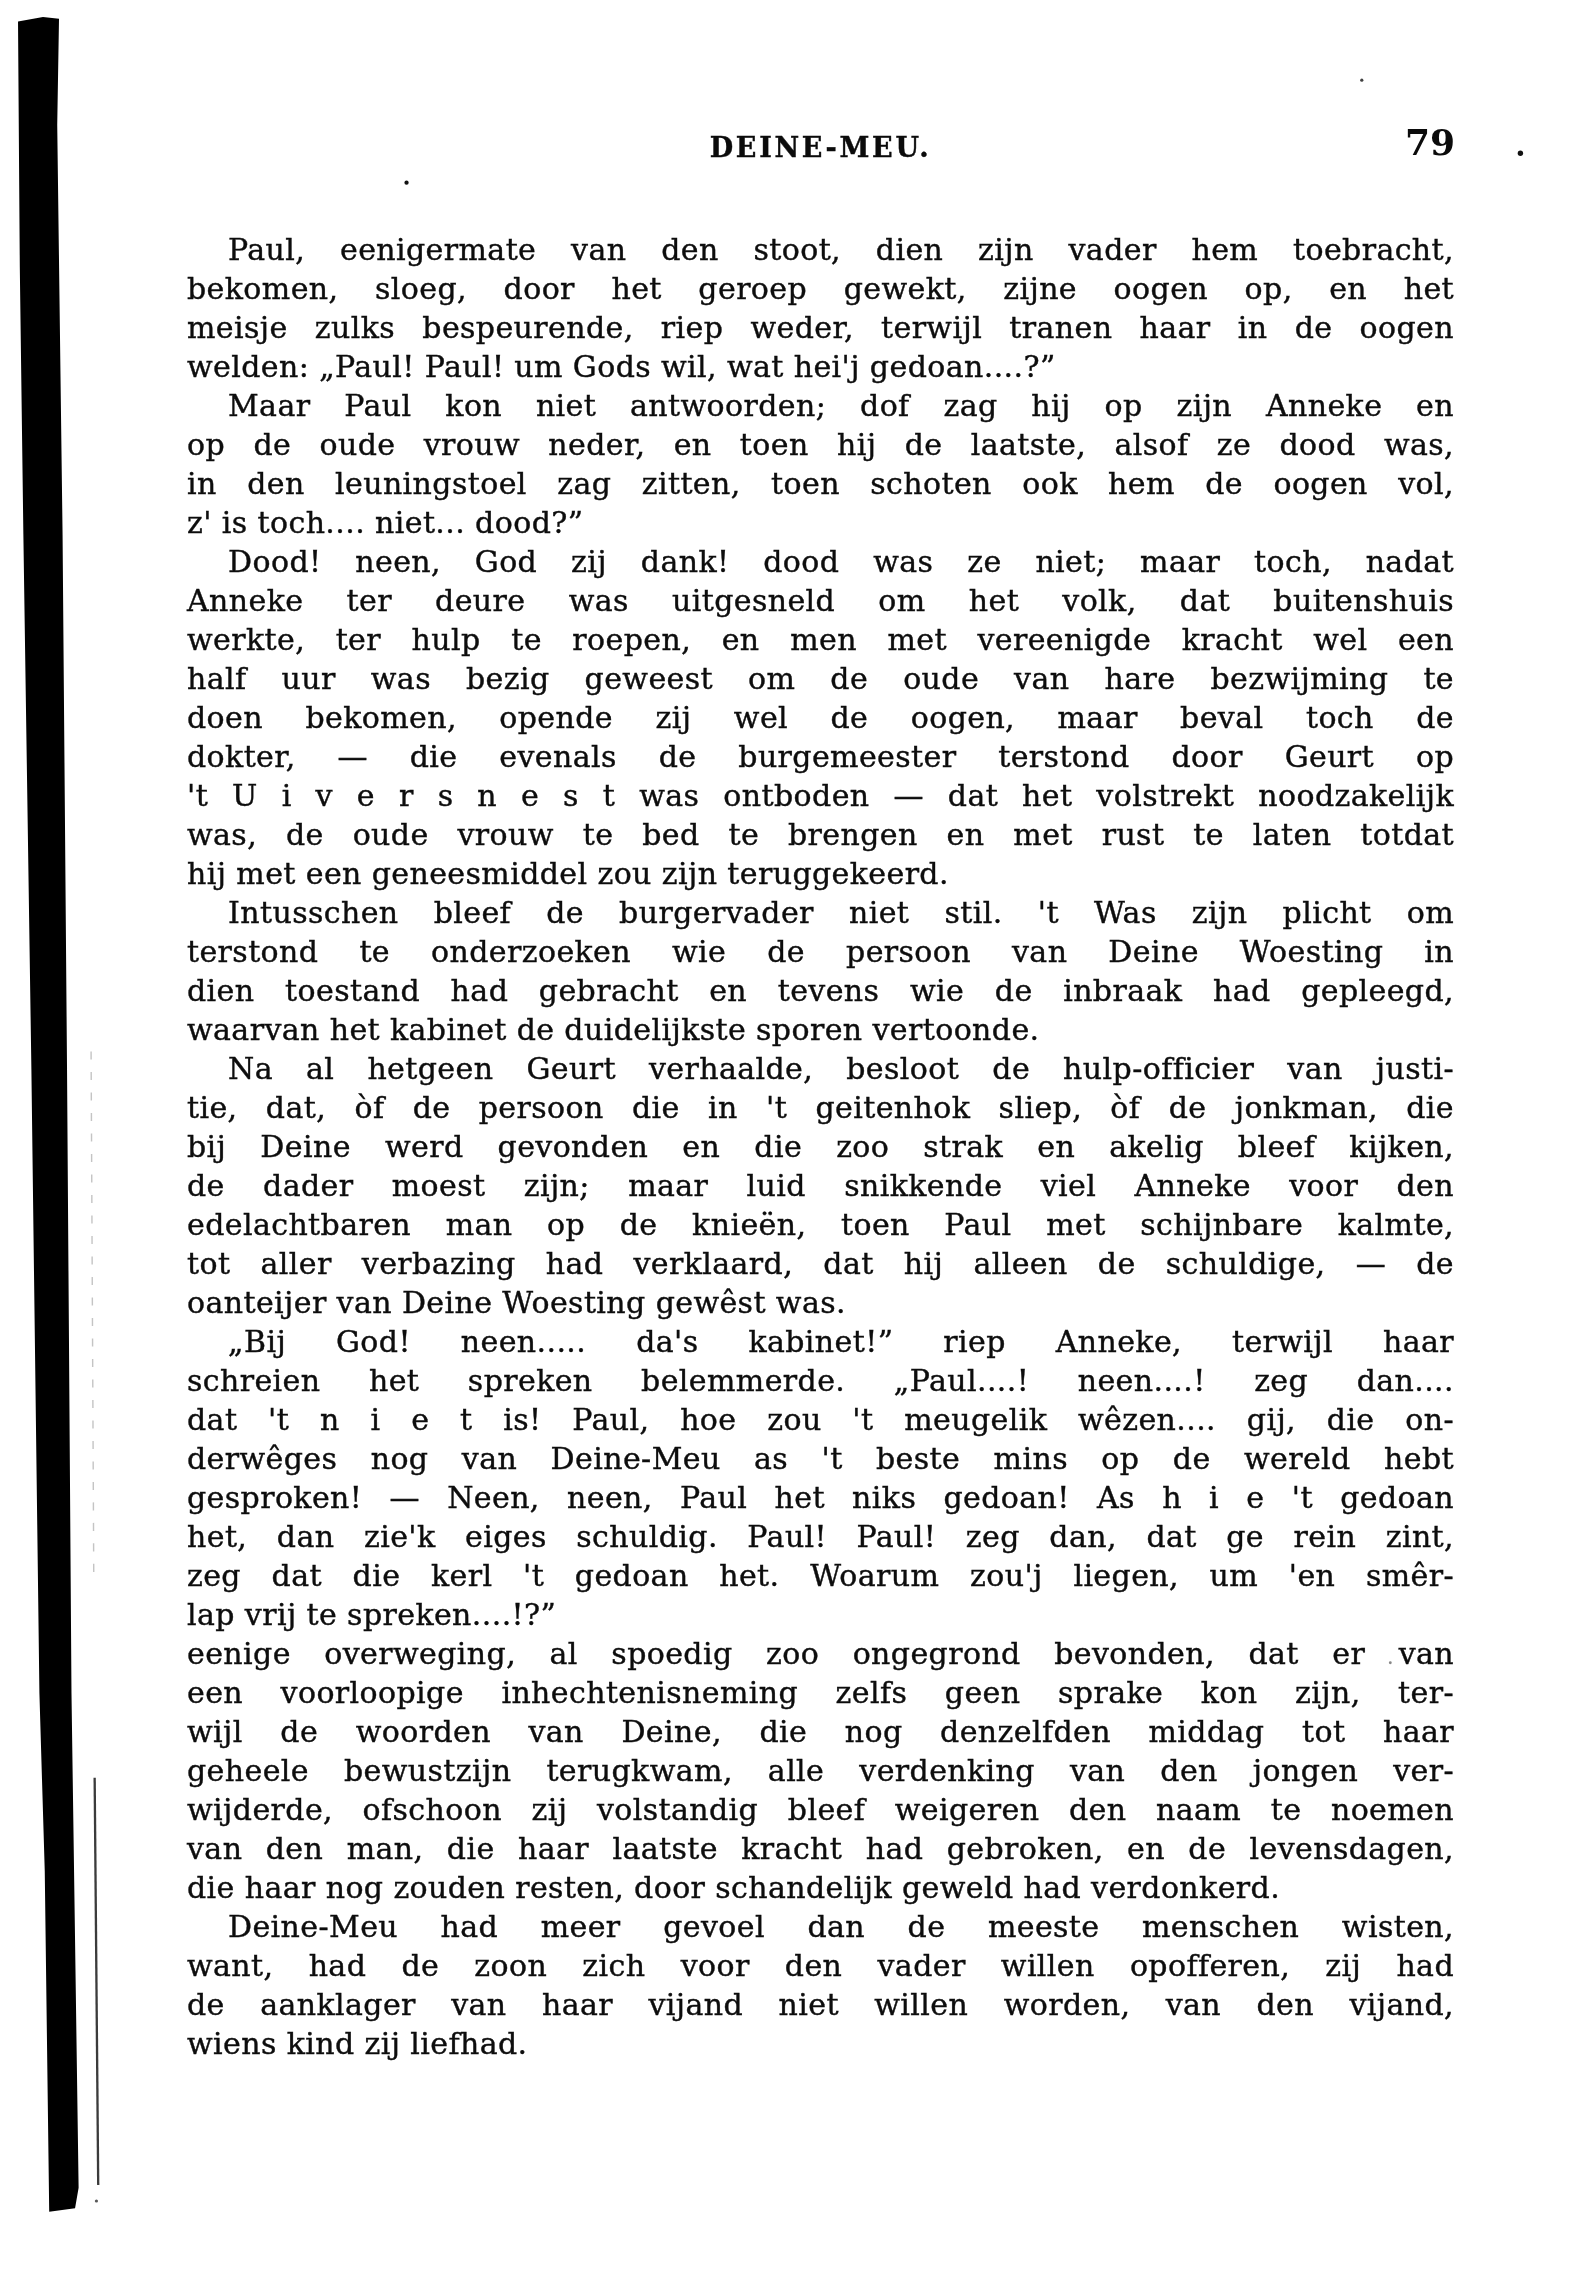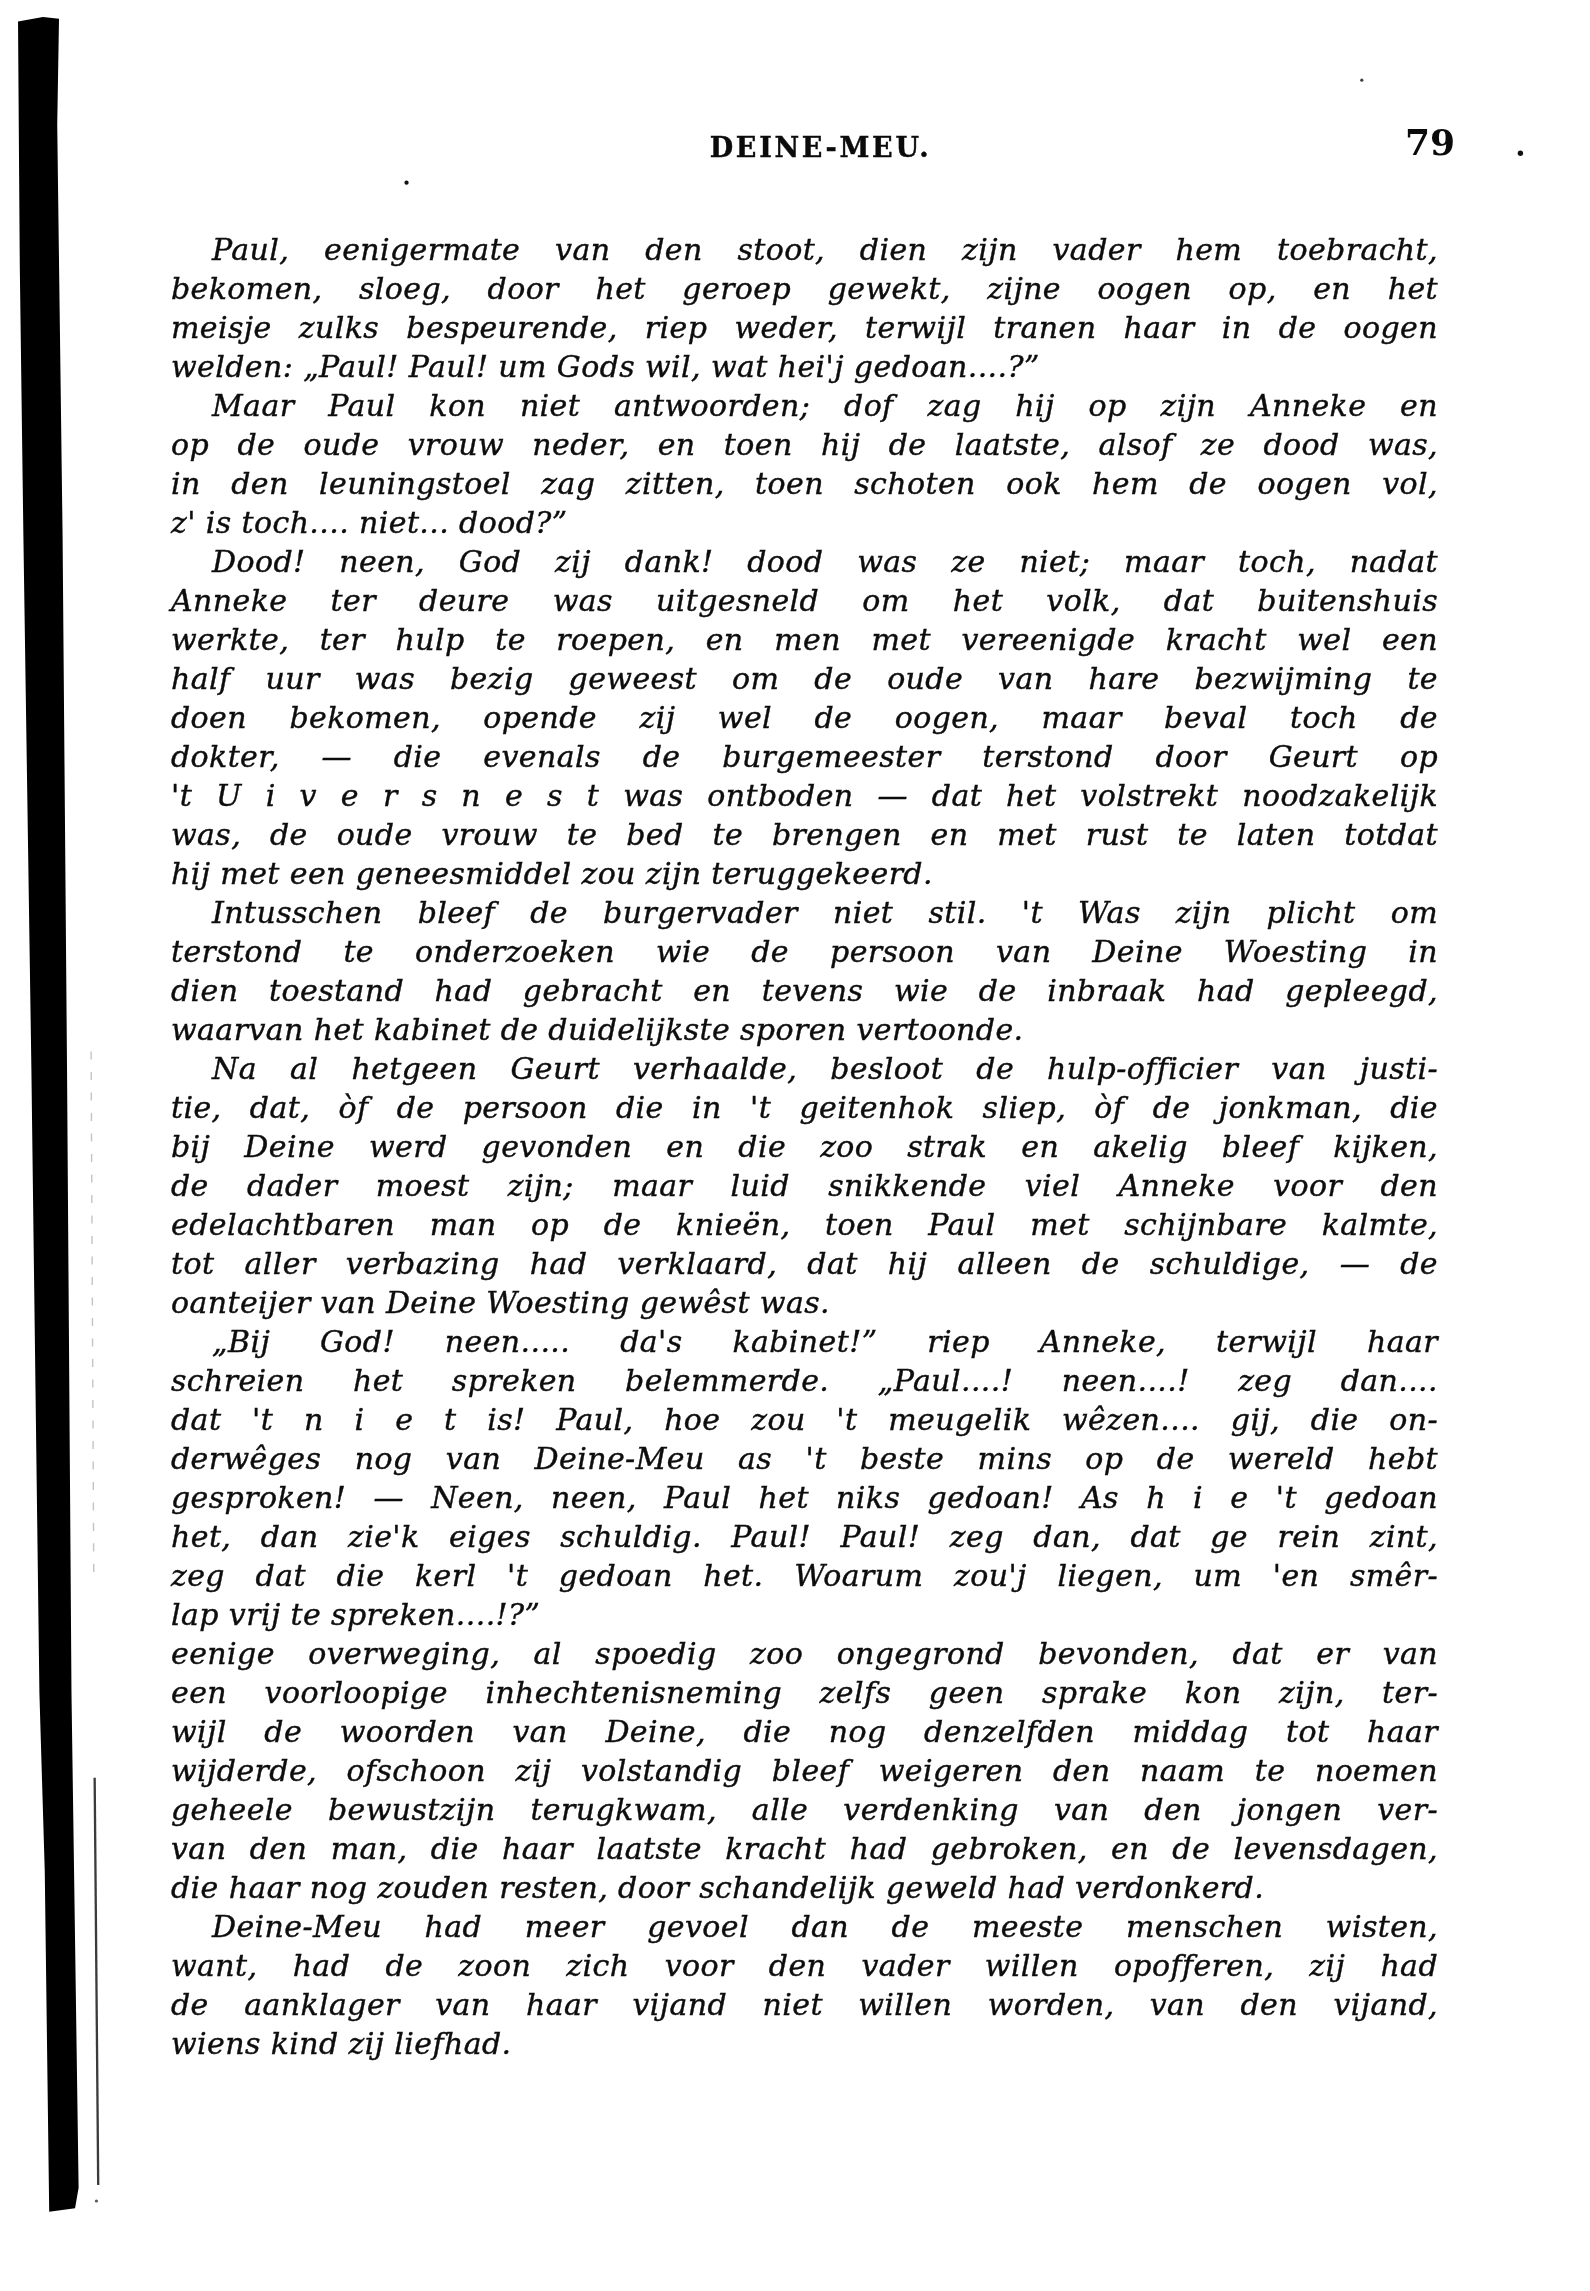--- a/index.html
+++ b/index.html
@@ -33,21 +33,21 @@
   .page-number {
     position: absolute;
     left: 1390px; top: 121px; width: 80px;
     text-align: center;
     font-size: 36px;
     font-weight: bold;
     color: #0b0b0b;
   }
   .text-block {
     position: absolute;
-    left: 171px; top: 230px; width: 1267px; font-style: italic;
+    left: 187px; top: 230px; width: 1267px;
   }
   .line {
     height: 39px;
     line-height: 39px;
     font-size: 30px;
     letter-spacing: 0.4px;
     text-align: justify;
     text-align-last: justify;
     text-justify: inter-word;
     color: #0d0d0d;
@@ -114,22 +114,22 @@
       <div class="line">schreien het spreken belemmerde. „Paul....! neen....! zeg dan....</div>
       <div class="line">dat 't n i e t is! Paul, hoe zou 't meugelik wêzen.... gij, die on-</div>
       <div class="line">derwêges nog van Deine-Meu as 't beste mins op de wereld hebt</div>
       <div class="line">gesproken! — Neen, neen, Paul het niks gedoan! As h i e 't gedoan</div>
       <div class="line">het, dan zie'k eiges schuldig. Paul! Paul! zeg dan, dat ge rein zint,</div>
       <div class="line">zeg dat die kerl 't gedoan het. Woarum zou'j liegen, um 'en smêr-</div>
       <div class="line last">lap vrij te spreken....!?”</div>
       <div class="line">eenige overweging, al spoedig zoo ongegrond bevonden, dat er van</div>
       <div class="line">een voorloopige inhechtenisneming zelfs geen sprake kon zijn, ter-</div>
       <div class="line">wijl de woorden van Deine, die nog denzelfden middag tot haar</div>
+      <div class="line">geheele bewustzijn terugkwam, alle verdenking van den jongen ver-</div>
       <div class="line">wijderde, ofschoon zij volstandig bleef weigeren den naam te noemen</div>
-      <div class="line">geheele bewustzijn terugkwam, alle verdenking van den jongen ver-</div>
       <div class="line">van den man, die haar laatste kracht had gebroken, en de levensdagen,</div>
       <div class="line last">die haar nog zouden resten, door schandelijk geweld had verdonkerd.</div>
       <div class="line indent">Deine-Meu had meer gevoel dan de meeste menschen wisten,</div>
       <div class="line">want, had de zoon zich voor den vader willen opofferen, zij had</div>
       <div class="line">de aanklager van haar vijand niet willen worden, van den vijand,</div>
       <div class="line last">wiens kind zij liefhad.</div>
     </div>
 
 </div>
 

